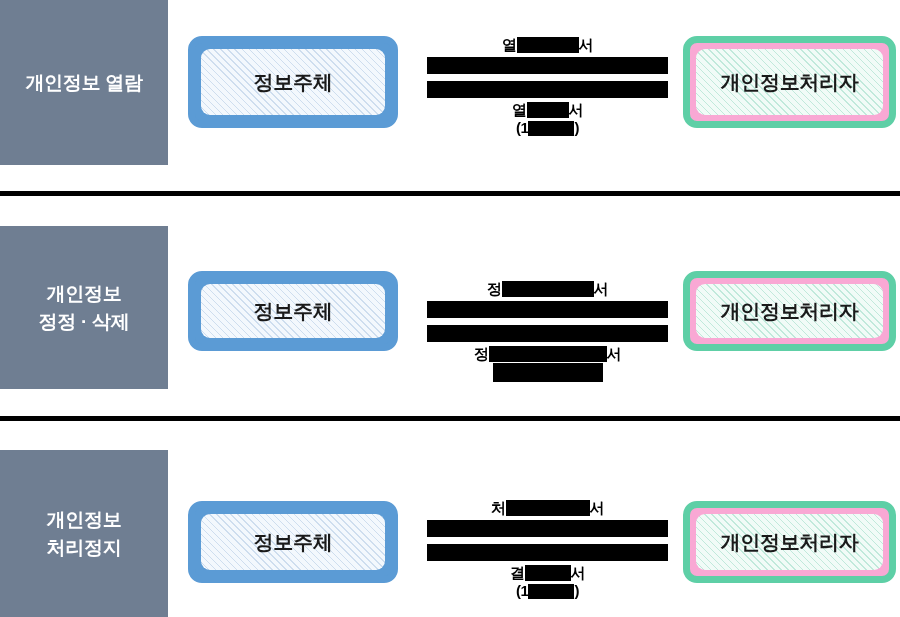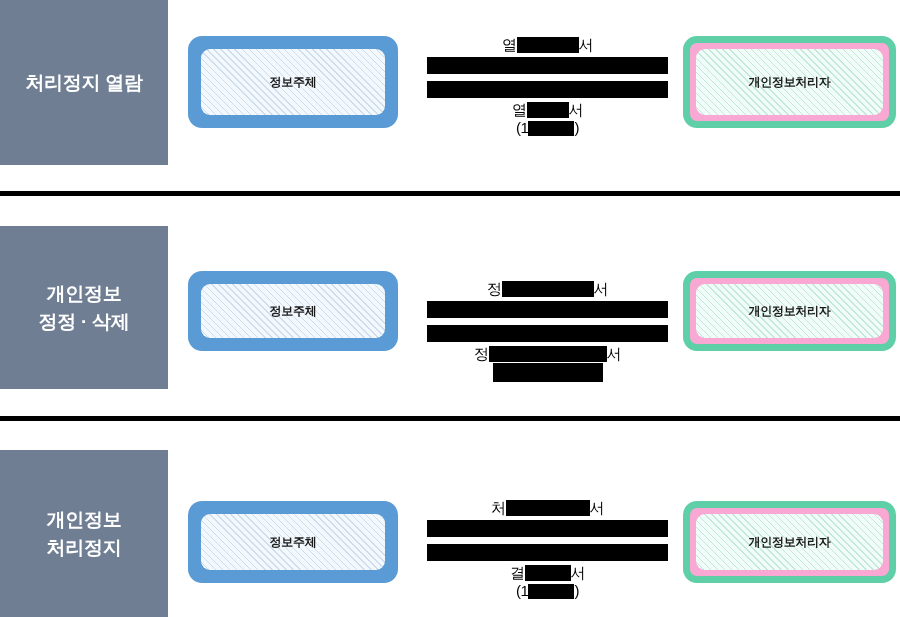--- a/index.html
+++ b/index.html
@@ -53,21 +53,21 @@
     border-style: solid;
   }
   .entity .inner {
     position: absolute;
     top: 6px; left: 6px; right: 6px; bottom: 6px;
     border-radius: 9px;
   }
   .entity .etext {
     position: relative;
     z-index: 2;
-    font-size: 12px;
+    font-size: 20px;
     font-weight: bold;
     color: #1a1a1a;
     letter-spacing: -0.3px;
   }
 
   .entity-subject {
     border-color: #5B9BD5;
     border-width: 7px;
     background: #5B9BD5;
   }
@@ -108,21 +108,21 @@
 
   
   .flow { position: absolute; left: 427px; width: 241px; }
   #row-0 .flow { top: 36px; }
   #row-1 .flow { top: 84px; }
   #row-2 .flow { top: 78px; }
 
   .flow-label {
     text-align: center;
     font-size: 15px;
-    font-weight: normal;
+    font-weight: bold;
     color: #000;
     line-height: 1.15;
     white-space: nowrap;
     letter-spacing: -0.4px;
   }
   .flow-label.wide { margin-left: -28px; margin-right: -28px; }
 
   .redact-bar {
     background: #000000;
     width: 241px;
@@ -166,21 +166,21 @@
   #divider-1 { top: 416px; }
 </style>
 </head>
 <body>
 
 <div id="page">
 
   <div class="row" id="row-0">
 
     <div class="cat-block">
-      <div class="cat-label">처리정지 열람</div>
+      <div class="cat-label">개인정보 열람</div>
     </div>
 
     <div class="entity entity-subject">
       <div class="inner"></div>
       <span class="etext">정보주체</span>
     </div>
 
     <div class="flow">
 
       <div class="flow-label">

